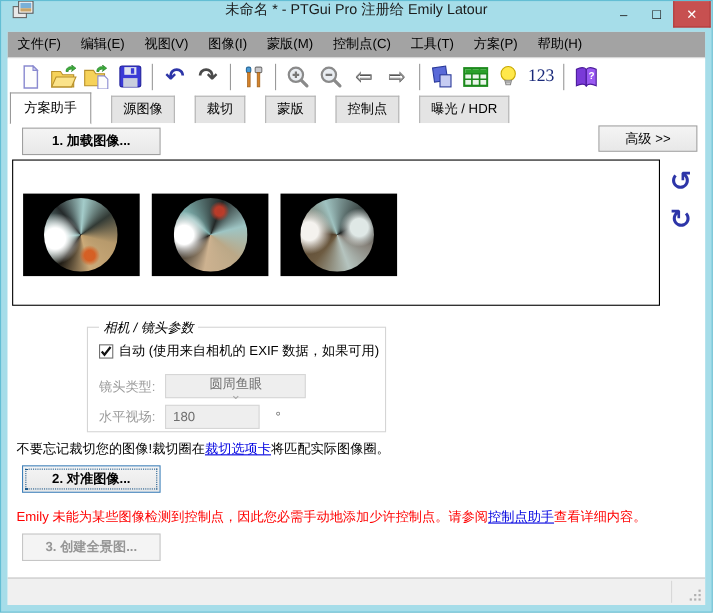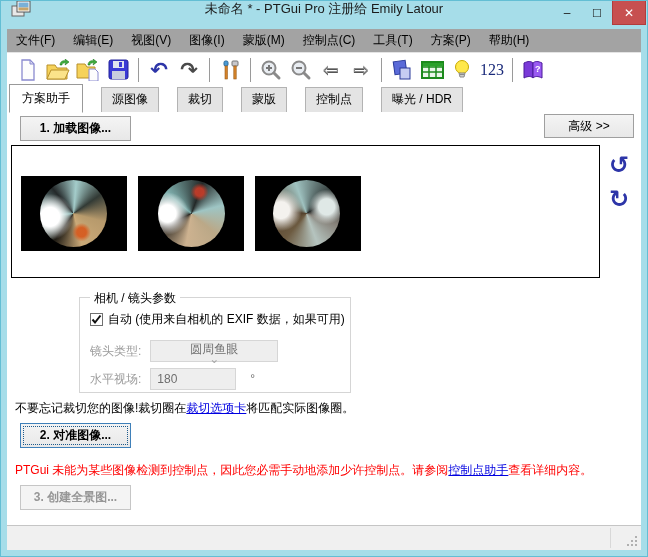--- a/index.html
+++ b/index.html
@@ -38,21 +38,21 @@
   .tab { background:#e4e4e4; border:1px solid #b3b3b3; border-bottom:none; padding:3px 10px 4px 10px;
          margin-right:18px; font-size:12px; }
   .tab.active { background:#fff; border:1px solid #999; border-bottom:1px solid #fff; padding:5px 12px 5px 12px;
                 margin-bottom:-1px; z-index:2; }
 
   
   .content { position:relative; flex:1; background:#fff; }
 
   .btn { display:inline-block; background:linear-gradient(#f4f4f4,#e8e8e8); border:1px solid #9f9f9f;
          text-align:center; font-size:12px; color:#000; }
-  .btn-step { position:absolute; left:13px; width:111px; height:25px; line-height:23px; font-weight:bold; }
+  .btn-step { position:absolute; left:13px; width:126px; height:25px; line-height:23px; font-weight:bold; }
   .btn-advanced { position:absolute; right:7px; top:2px; width:90px; height:24px; line-height:22px; }
   .btn-align { border:1px solid #3f80b9; outline:1px dotted #1d5a8c; outline-offset:-4px; }
   .btn-disabled { background:#f4f4f4; border:1px solid #c6c6c6; color:#969696; }
 
   .image-box { position:absolute; left:4px; top:33px; width:589px; height:133px; background:#fff; border:1px solid #000; }
   .thumb { position:absolute; top:30px; width:106px; height:75px; background:#000; overflow:hidden; }
   .fisheye { position:absolute; top:4px; width:67px; height:67px; border-radius:50%; }
   .fe1 { left:19px; background:
       radial-gradient(circle at 15% 55%, #ffffff 0 14%, rgba(255,255,255,0) 34%),
       radial-gradient(circle at 62% 78%, rgba(214,92,32,.95) 0 7%, rgba(214,92,32,0) 14%),
@@ -63,21 +63,21 @@
       conic-gradient(from 20deg, #232827 0deg, #9ec5c4 55deg, #bba887 110deg, #cdb290 170deg, #2a2620 225deg, #7fb0ae 290deg, #232827 360deg); }
   .fe3 { left:18px; background:
       radial-gradient(circle at 12% 45%, #f4f2ee 0 12%, rgba(244,242,238,0) 30%),
       radial-gradient(circle at 80% 40%, #dfe8e6 0 12%, rgba(223,232,230,0) 26%),
       conic-gradient(from 60deg, #1f2322 0deg, #87827a 50deg, #b5c4bf 100deg, #6d5b41 160deg, #52402c 215deg, #9fc2c0 280deg, #1f2322 360deg); }
 
   .rotate-btn { position:absolute; left:597px; width:30px; height:30px; display:flex; align-items:center;
                 justify-content:center; color:#2d35a8; font-size:24px; font-weight:bold; }
 
   .groupbox { position:absolute; left:72px; top:185px; width:272px; height:96px; border:1px solid #d5d5d5; }
-  .legend { position:absolute; left:10px; top:-8px; background:#fff; padding:0 4px; font-size:12px; }
+  .legend { position:absolute; left:10px; top:-8px; background:#fff; padding:0 4px; font-size:12px;font-style:italic; }
   .chk-row { position:absolute; left:10px; top:13px; display:flex; align-items:center; }
   .checkbox { width:13px; height:13px; background:#fff; border:1px solid #707070; margin-right:5px;
               display:flex; align-items:center; justify-content:center; }
   .form-row { position:absolute; left:10px; display:flex; align-items:center; color:#9b9b9b; }
   .combo { margin-left:9px; width:128px; height:22px; background:#eeeeee; border:1px solid #d6d6d6;
            color:#6e6e6e; display:flex; align-items:center; padding:0 6px; justify-content:space-between;flex-direction:column; }
   .txtbox { margin-left:9px; width:86px; height:22px; background:#eeeeee; border:1px solid #d6d6d6;
             color:#6e6e6e; padding:0 6px; font-size:12px; font-family:"Liberation Sans",sans-serif; }
   .degree { margin-left:14px; color:#6e6e6e; }
 
@@ -282,21 +282,21 @@
           <span>水平视场:</span>
           <input class="txtbox" disabled="" value="180" style="">
           <span class="degree">°</span>
         </div>
       </div>
 
       <div class="note"><span>不要忘记裁切您的图像!裁切圈在</span><a class="link">裁切选项卡</a><span>将匹配实际图像圈。</span></div>
 
       <div class="btn btn-step btn-align" style="top:311px;">2. 对准图像...</div>
 
-      <div class="warning"><span>PTGui 未能为某些图像检测到控制点，因此您必需手动地添加少许控制点。请参阅</span><a class="link">控制点助手</a><span>查看详细内容。</span></div>
+      <div class="warning"><span>Emily 未能为某些图像检测到控制点，因此您必需手动地添加少许控制点。请参阅</span><a class="link">控制点助手</a><span>查看详细内容。</span></div>
 
       <div class="btn btn-step btn-disabled" style="top:373px;">3. 创建全景图...</div>
 
     </div>
 
     <div class="statusbar">
       <div class="grip-sep"></div>
       <svg class="grip" viewBox="0 0 12 12">
           <g fill="#b0b0b0">
             <rect x="9" y="9" width="2" height="2"></rect>

